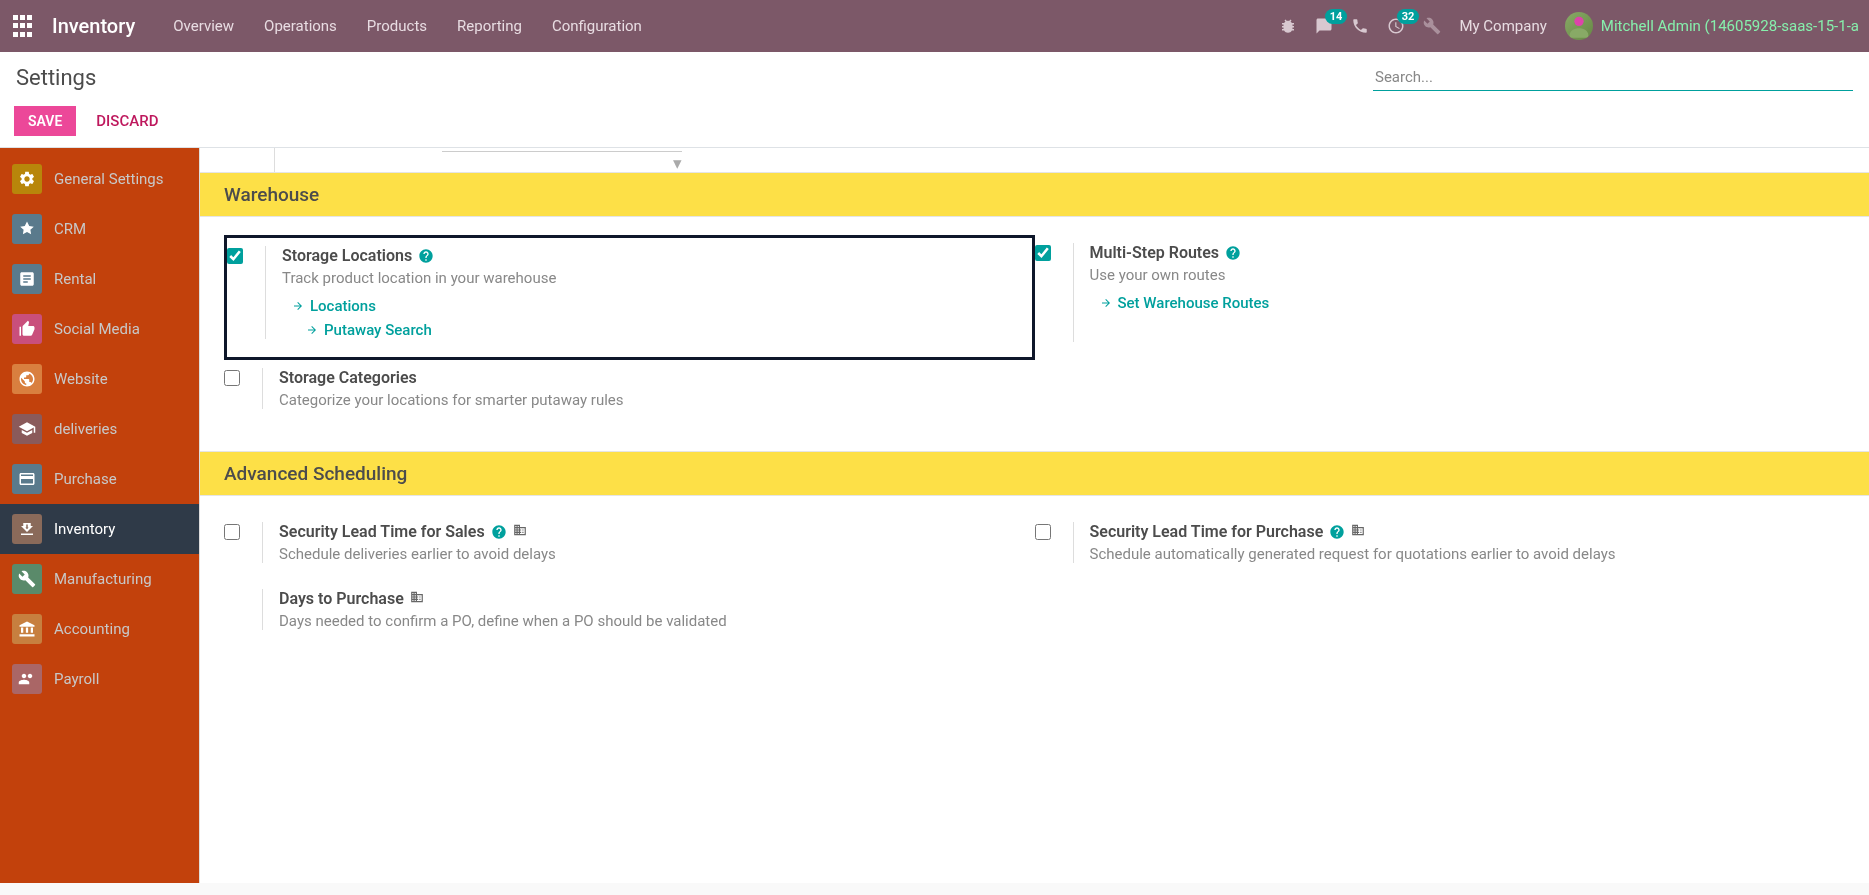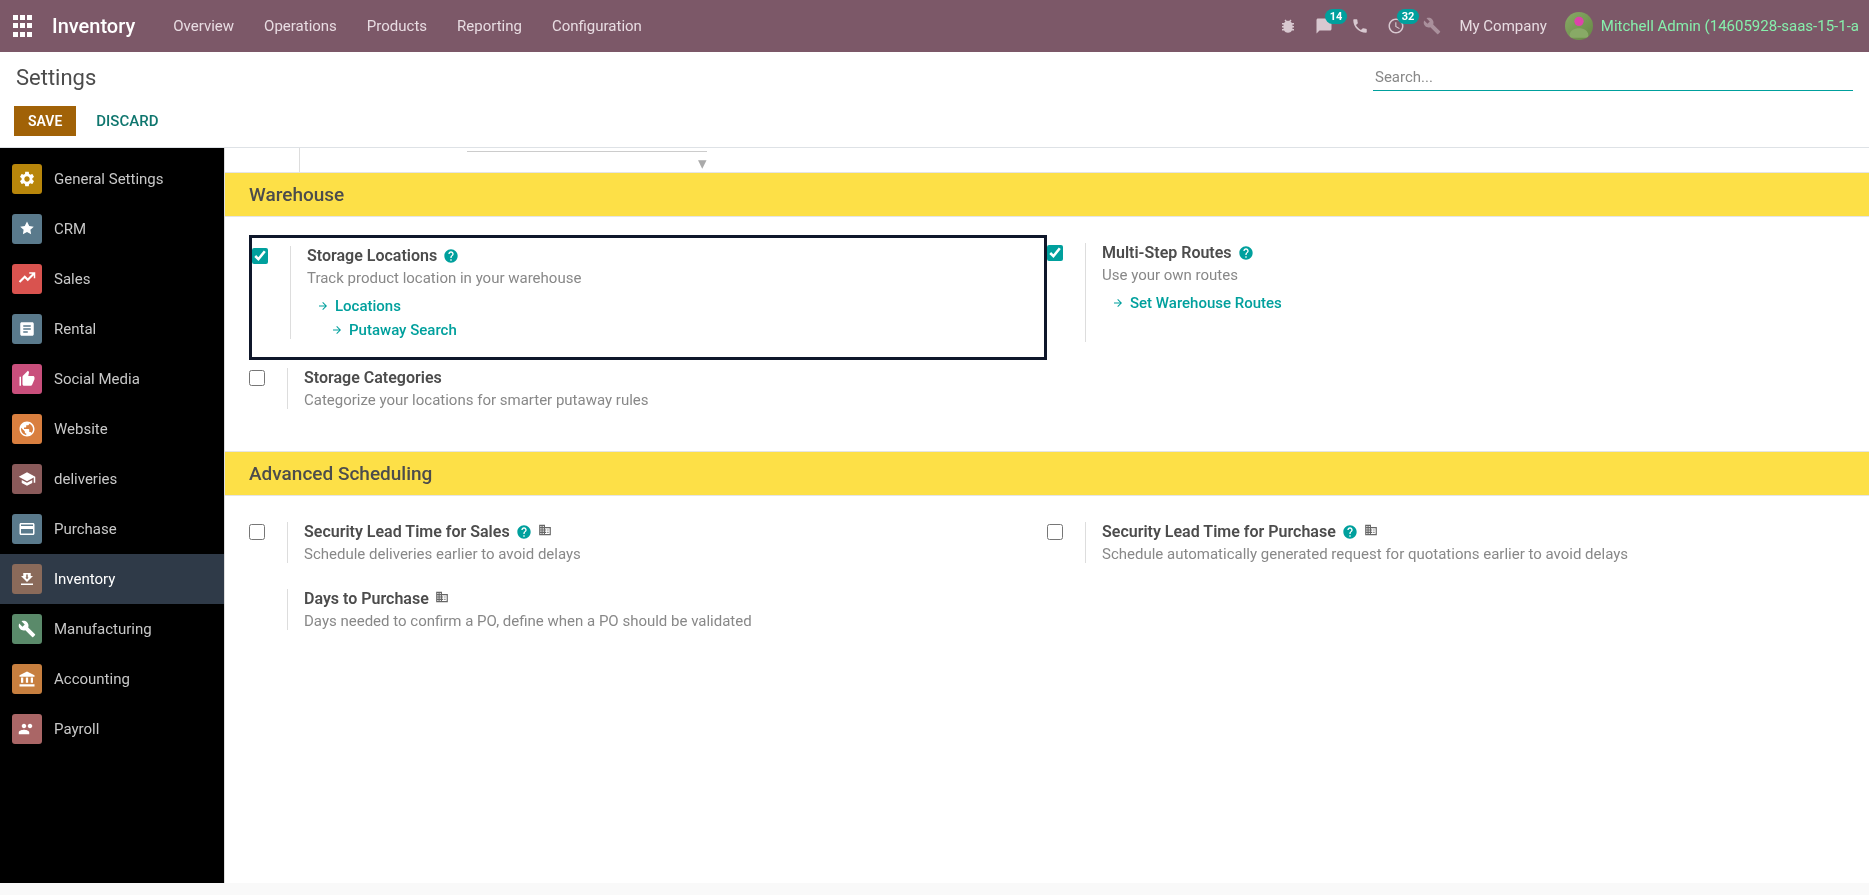--- a/index.html
+++ b/index.html
@@ -23,26 +23,26 @@
 .avatar svg { width: 28px; height: 28px; }
 .user-name { color: #86efac; font-size: 15px; white-space: nowrap; }
 
 
 .control-panel { background: #fff; border-bottom: 1px solid #dee2e6; }
 .cp-top { display: flex; align-items: center; justify-content: space-between; padding: 12px 16px 8px; }
 .breadcrumb { font-size: 22px; color: #4c4c4c; }
 .search-input { border: none; border-bottom: 1px solid #00a09d; font-size: 15px; padding: 4px 2px; width: 480px; outline: none; }
 .search-input::placeholder { color: #888; }
 .cp-bottom { display: flex; align-items: center; padding: 6px 14px 10px; gap: 16px; }
-.btn-save { background: #a16207; color: #fff; border: none; padding: 7px 14px; font-size: 14px; font-weight: 600; cursor: pointer; }
-.btn-discard { background: none; border: none; color: #0f766e; font-size: 15px; font-weight: 500; cursor: pointer; padding: 7px 4px; }
+.btn-save { background: #ec4899; color: #fff; border: none; padding: 7px 14px; font-size: 14px; font-weight: 600; cursor: pointer; }
+.btn-discard { background: none; border: none; color: #be185d; font-size: 15px; font-weight: 500; cursor: pointer; padding: 7px 4px; }
 
 
 .main-body { display: flex; height: calc(100vh - 160px); }
-.sidebar { width: 224px; background: #000000; color: #ccc; padding-top: 6px; flex-shrink: 0; overflow-y: auto; position:relative;}
+.sidebar { width: 199px; background: #c2410c; color: #ccc; padding-top: 6px; flex-shrink: 0; overflow-y: auto; position:relative;}
 .sidebar::-webkit-scrollbar { width: 10px; background:#ddd;}
 .sidebar-item { display: flex; align-items: center; gap: 12px; padding: 10px 12px; cursor: pointer; font-size: 15px; color: #c8c8c8; }
 .sidebar-item.active { background: #2f3a48; color: #fff; }
 .sidebar-icon { width: 30px; height: 30px; border-radius: 3px; display: flex; align-items: center; justify-content: center; flex-shrink: 0; }
 .sidebar-icon svg { width: 18px; height: 18px; fill: #fff; }
 
 
 .settings-content { flex: 1; overflow-y: auto; padding: 0 0 40px; background: #fff; border-left: 1px solid #ddd; }
 .section-header { background: #fde047; padding: 10px 24px; font-size: 19px; font-weight: 500; color: #4c4c4c; border-top: 1px solid #e5e5e5; border-bottom: 1px solid #e5e5e5; margin-bottom: 18px; }
 .settings-grid { display: flex; flex-wrap: wrap; padding: 0 24px 24px; gap: 0; }
@@ -152,28 +152,20 @@
       </div>
     <div class="sidebar-item">
         <div class="sidebar-icon" style="background:#5a7a8c">
           <svg viewBox="0 0 24 24">
             <path d="M12 2l3 6 6 1-4.5 4 1 6-5.5-3-5.5 3 1-6L3 9l6-1z"></path>
           </svg>
         </div>
         <span>CRM</span>
       </div>
     <div class="sidebar-item">
-        <div class="sidebar-icon" style="background:#d9534f">
-          <svg viewBox="0 0 24 24">
-            <path d="M3 17l6-6 4 4 8-8v4h2V3h-8v2h4l-6 6-4-4-8 8z"></path>
-          </svg>
-        </div>
-        <span>Sales</span>
-      </div>
-    <div class="sidebar-item">
         <div class="sidebar-icon" style="background:#5a7a8c">
           <svg viewBox="0 0 24 24">
             <path d="M19 3H5c-1.1 0-2 .9-2 2v14c0 1.1.9 2 2 2h14c1.1 0 2-.9 2-2V5c0-1.1-.9-2-2-2zM7 7h10v2H7zm0 4h10v2H7zm0 4h6v2H7z"></path>
           </svg>
         </div>
         <span>Rental</span>
       </div>
     <div class="sidebar-item">
         <div class="sidebar-icon" style="background:#c94f7c">
           <svg viewBox="0 0 24 24">

